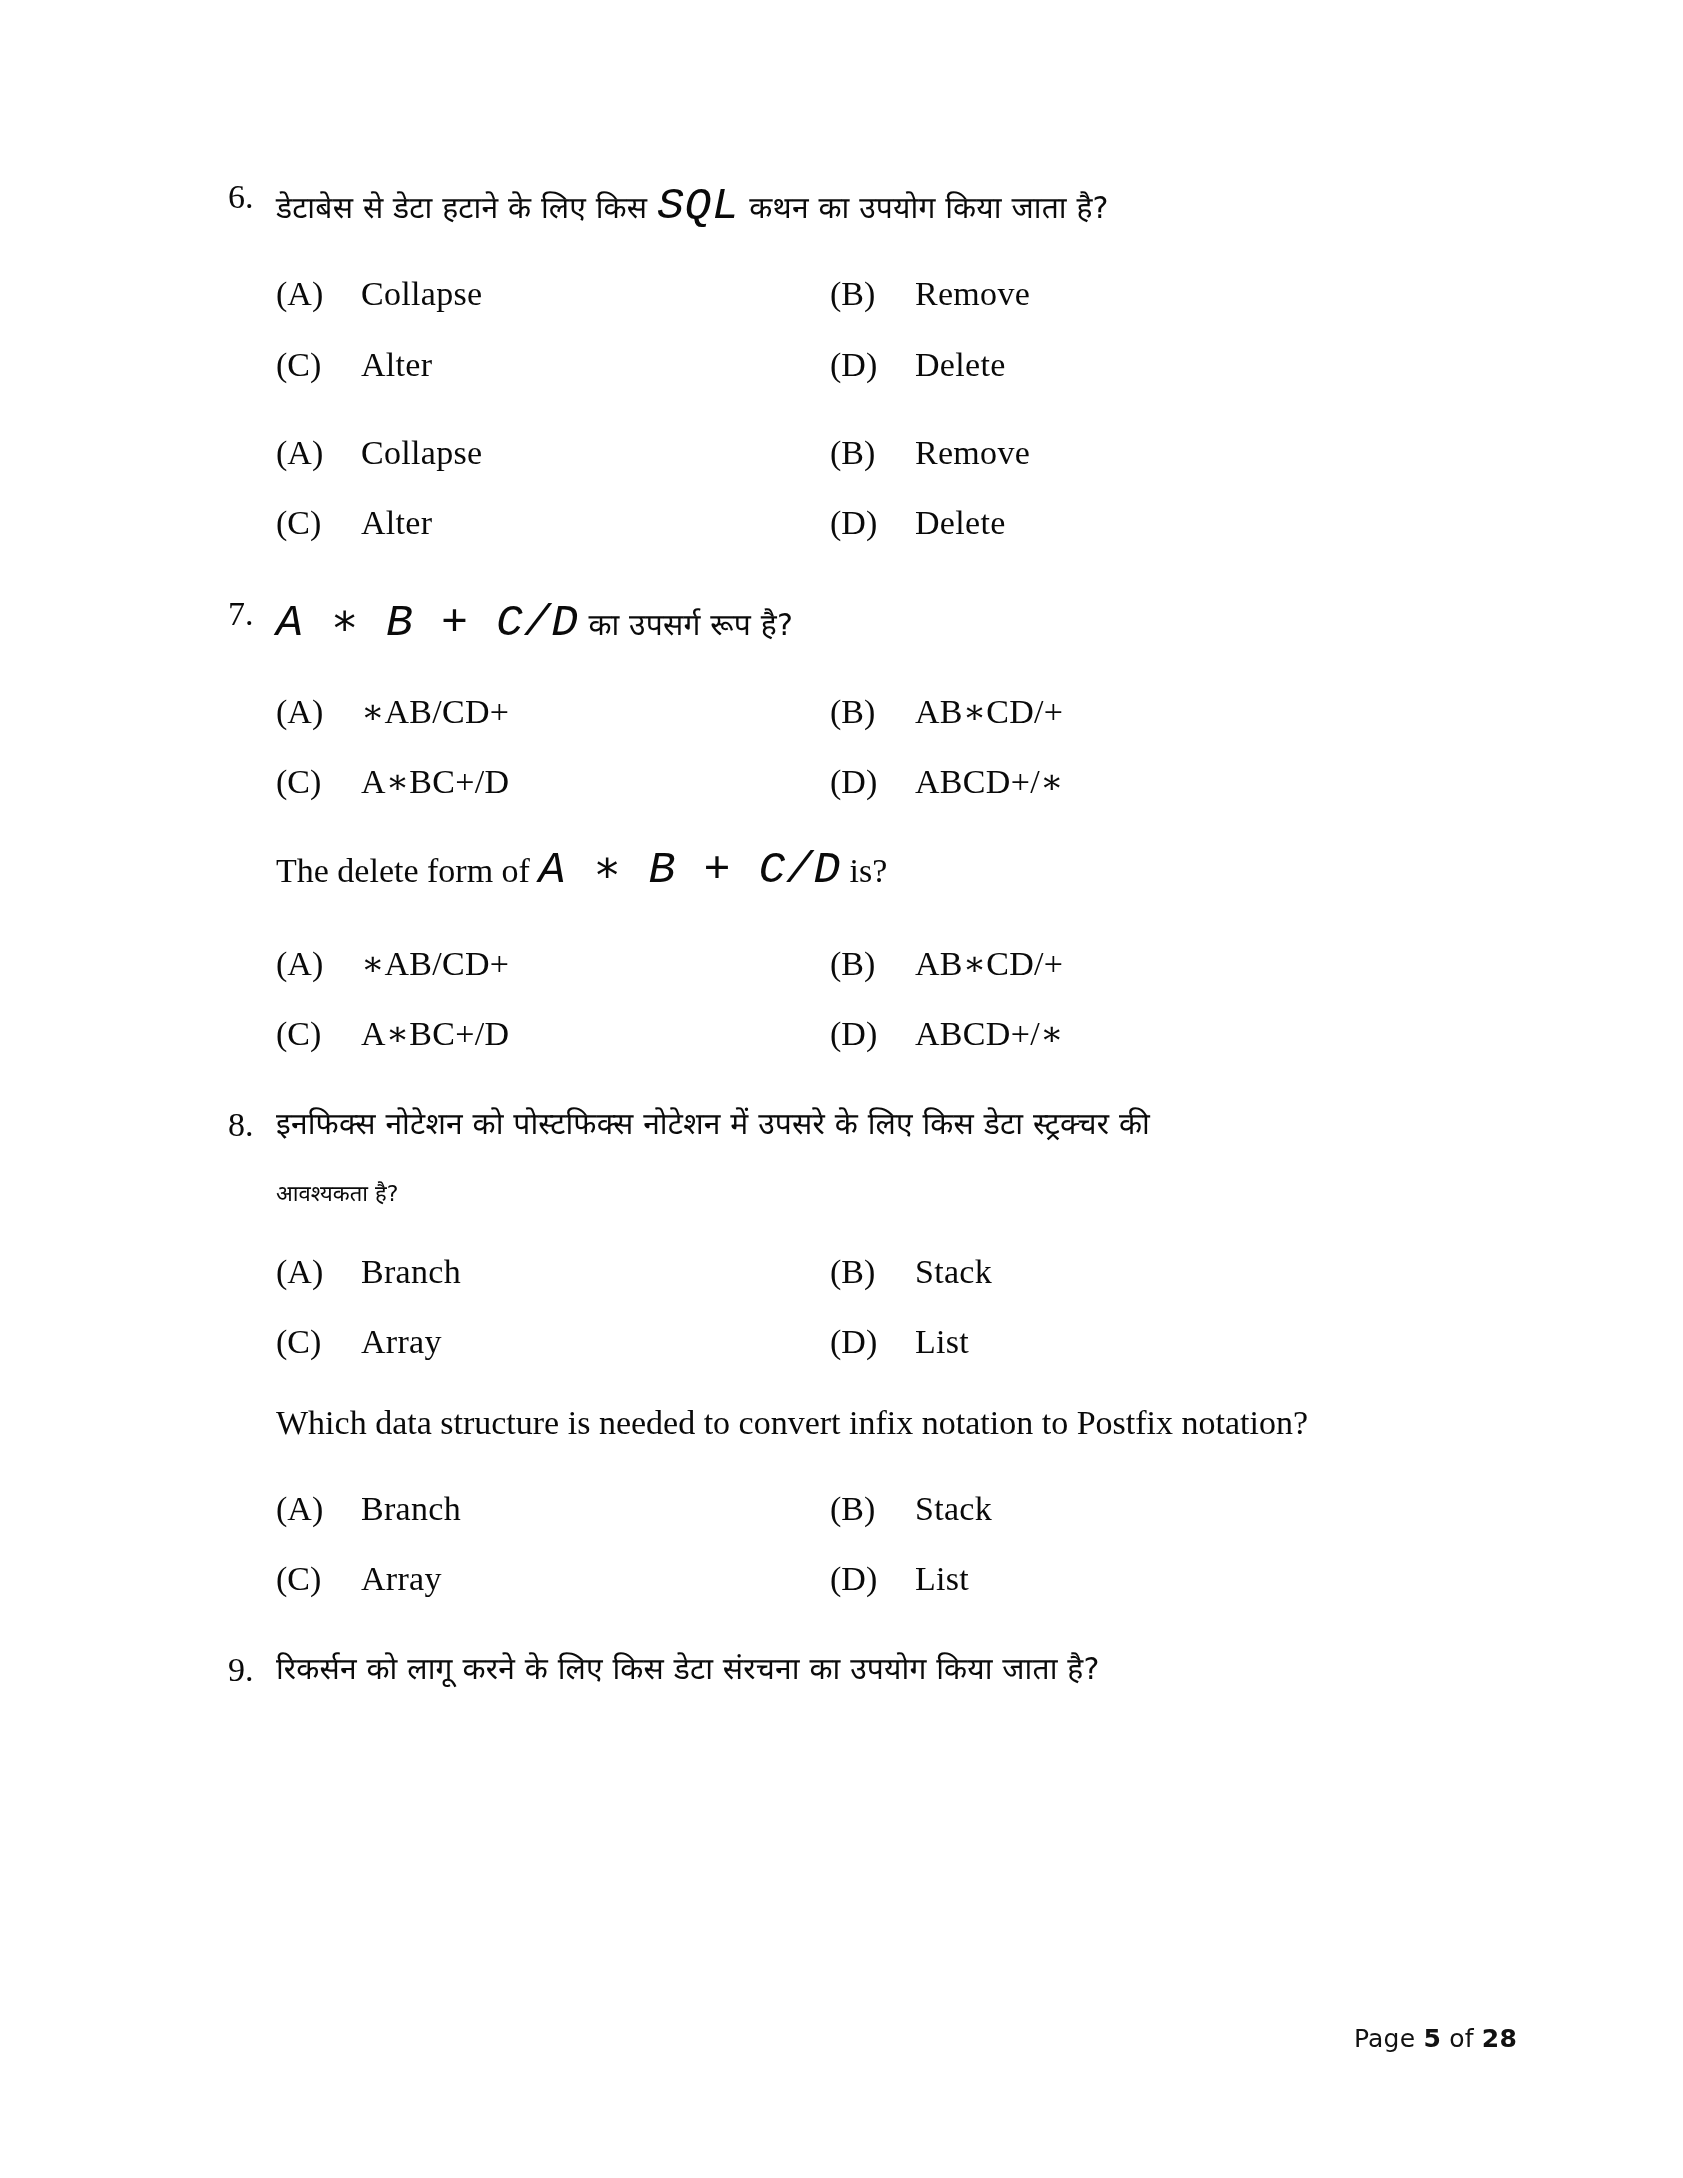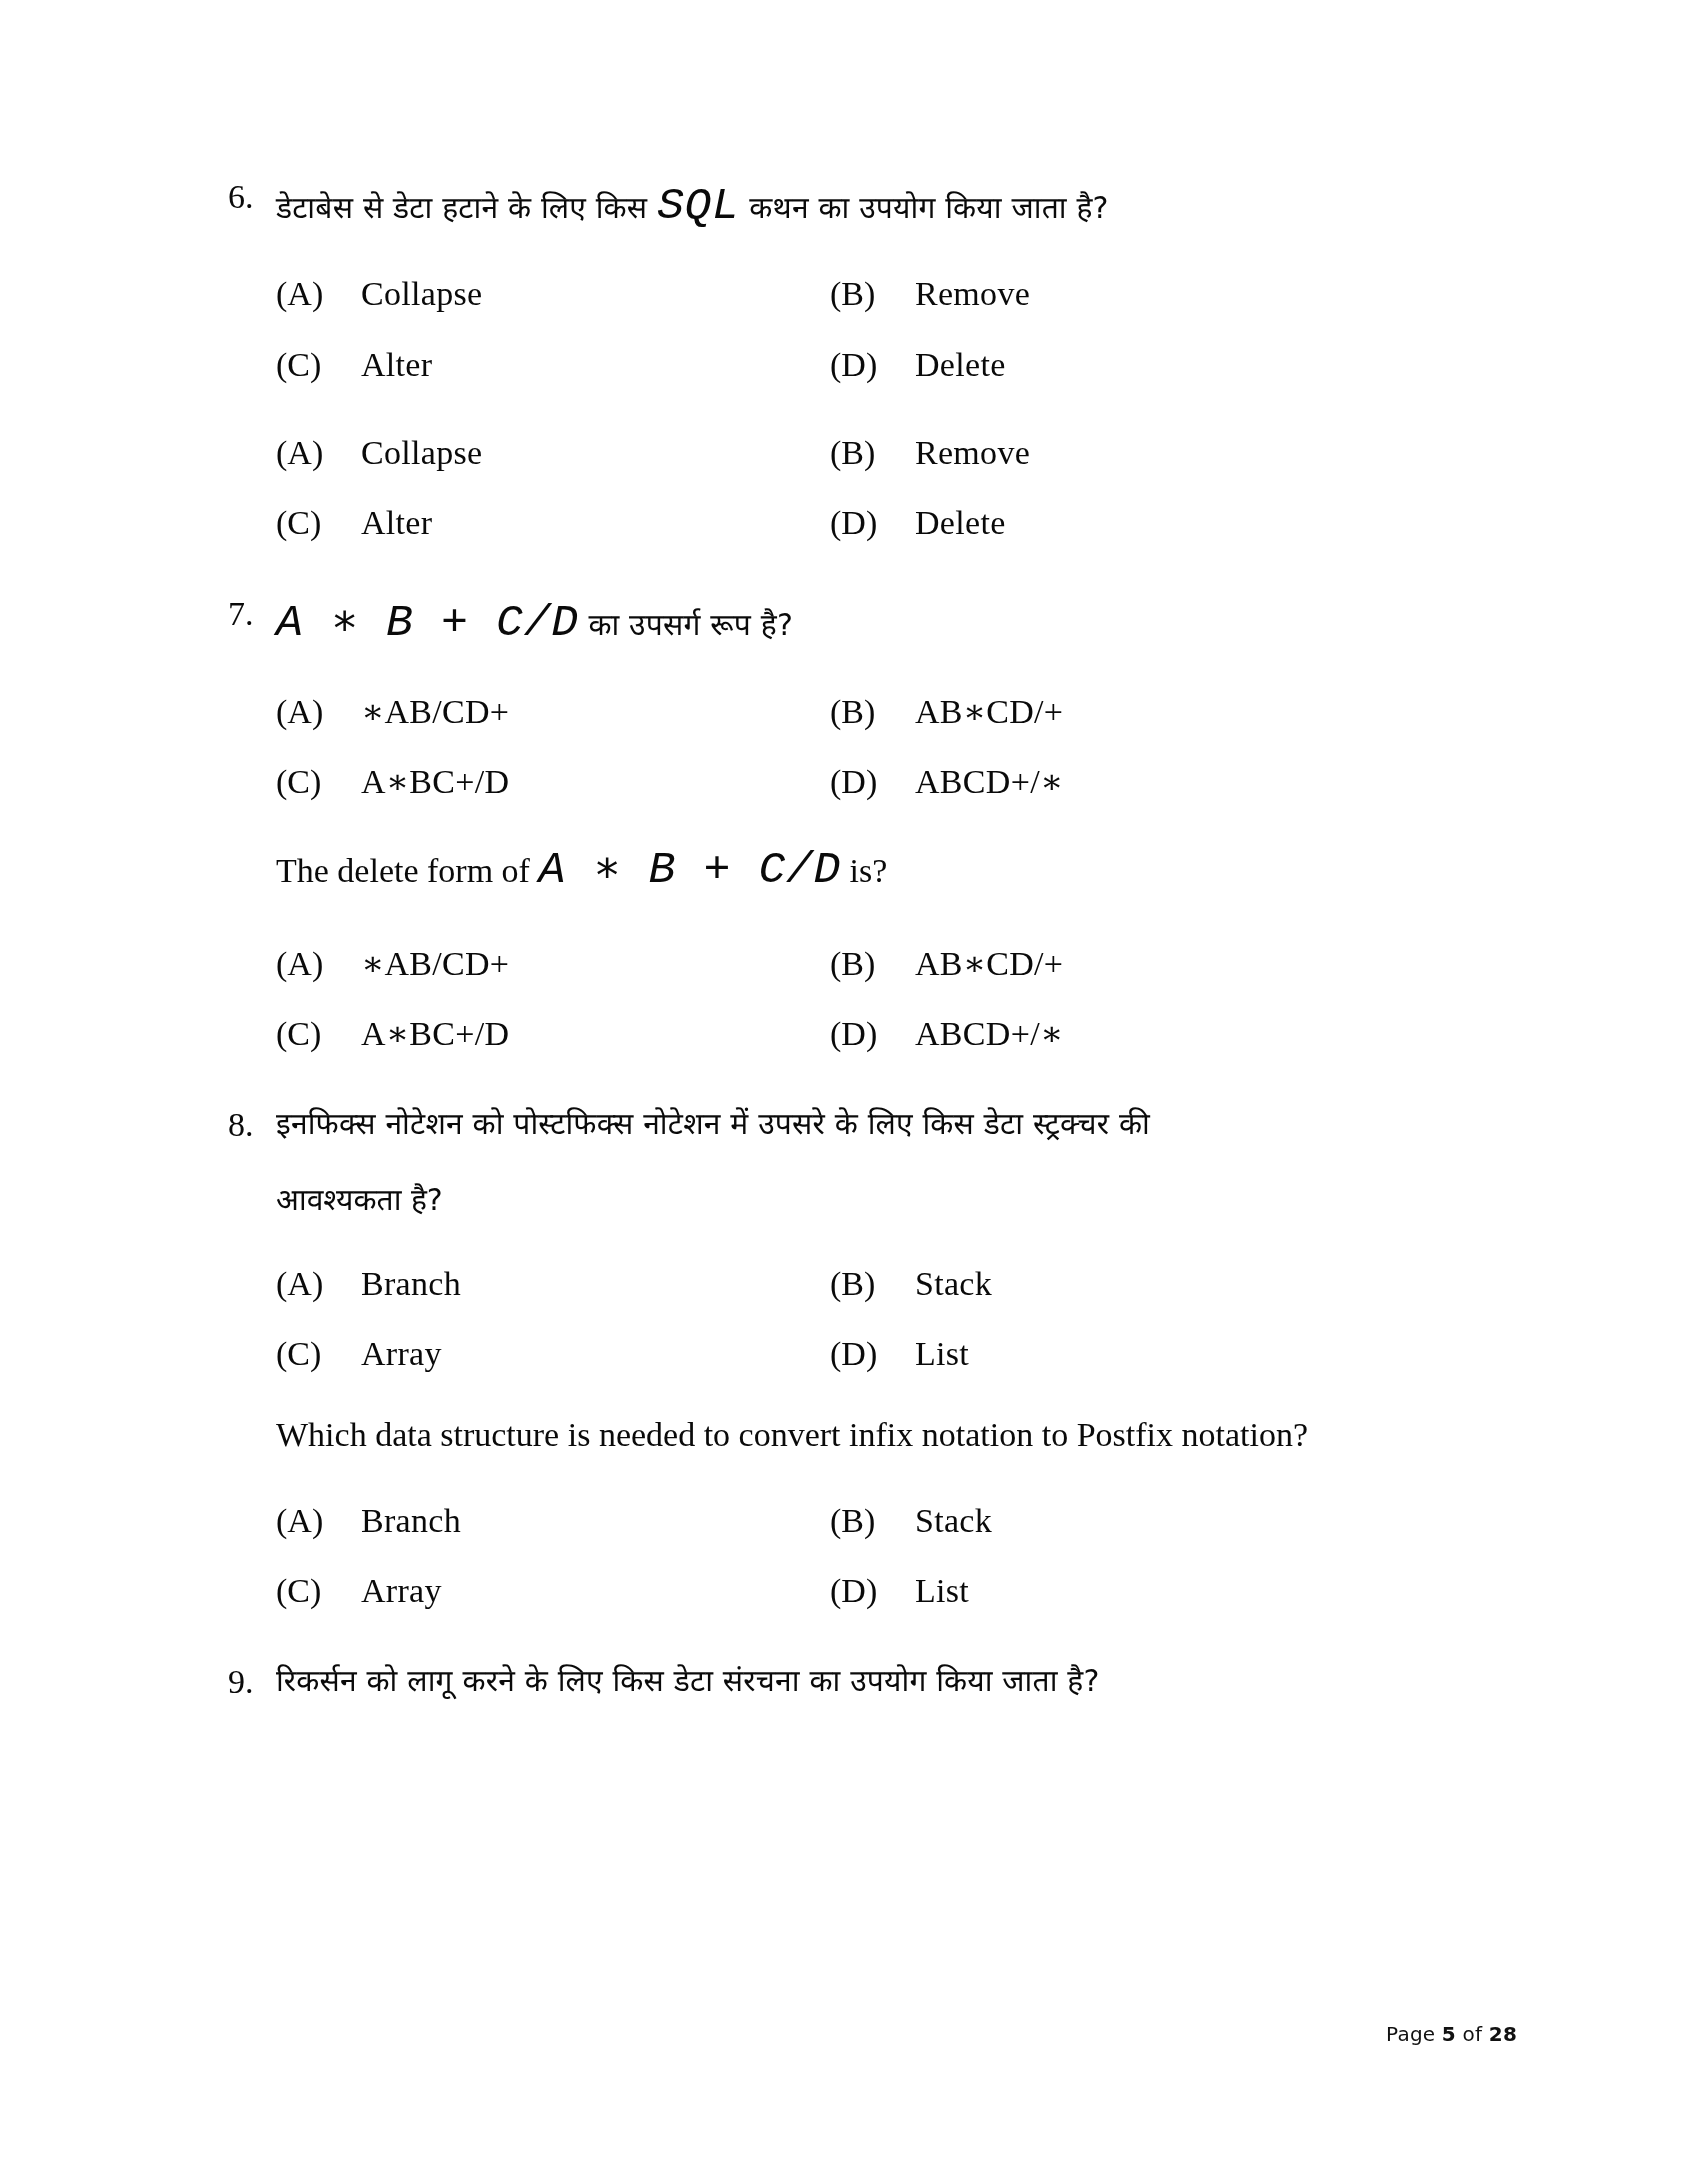--- a/index.html
+++ b/index.html
@@ -46,21 +46,21 @@
   .qtext {
     flex: 1 1 auto;
     font-family: "DejaVu Sans", "Liberation Sans", sans-serif;
     font-size: 30px;
     line-height: 1.52;
     letter-spacing: 0.2px;
   }
   .qtext-cont {
     margin-left: 48px;
     font-family: "DejaVu Sans", "Liberation Sans", sans-serif;
-    font-size: 30px;
+    font-size: 22px;
     line-height: 1.52;
   }
   .mathi {
     font-family: Liberation Mono, monospace;
     font-style: italic;
     font-size: 45px;
     letter-spacing: 0.5px;
   }
 
   
@@ -100,23 +100,23 @@
     font-family: "Liberation Serif", "DejaVu Serif", serif;
     font-size: 34px;
     letter-spacing: 0.3px;
   }
   .gap-med   { height: 26px; }
 
   
   .footer {
     position: absolute;
     right: 166px;
-    bottom: 132px;
+    bottom: 125px;
     font-family: "DejaVu Sans", "Liberation Sans", sans-serif;
-    font-size: 20px;
+    font-size: 25px;
     color: #111111;
     letter-spacing: 0.2px;
   }
   .footer b { font-weight: 700; }
 </style>
 </head>
 <body>
 
 <div class="page">
   <div class="content">

